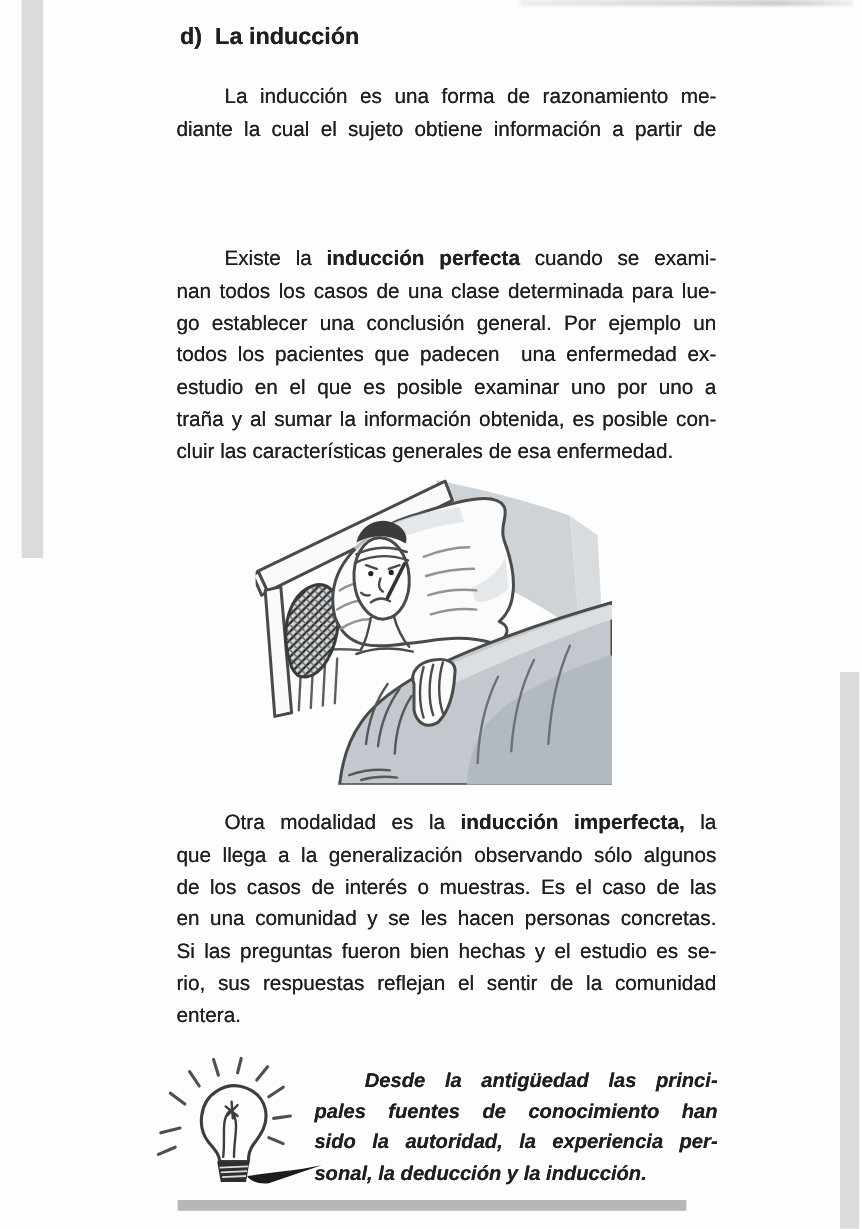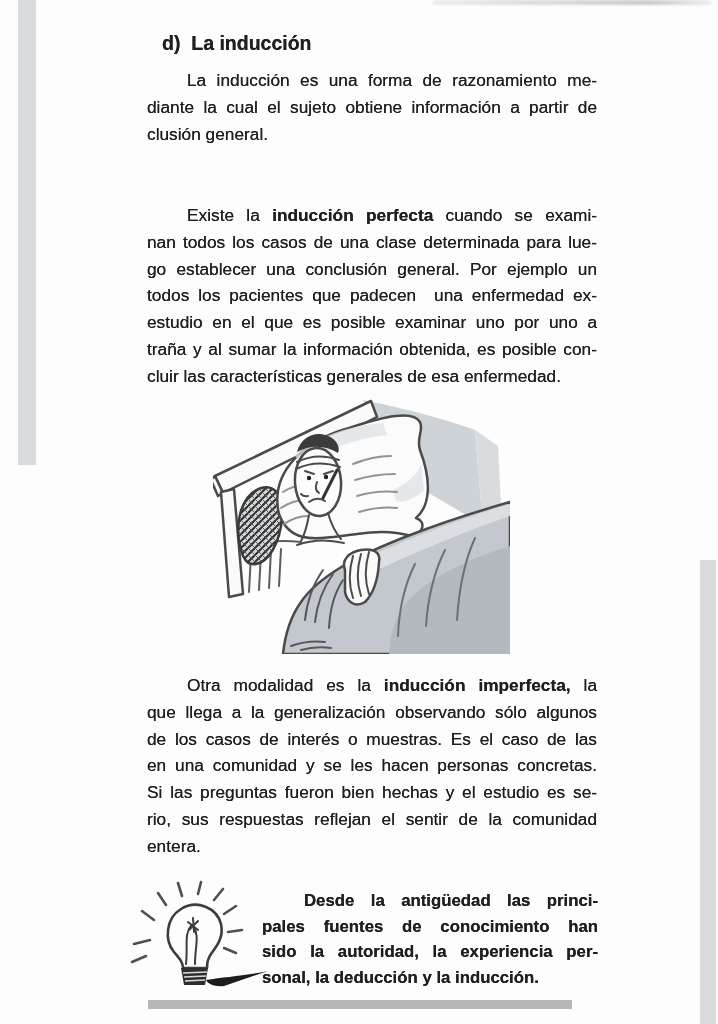--- a/index.html
+++ b/index.html
@@ -10,56 +10,55 @@
   }
   .sidebar{position:absolute;background:#d9dbdc}
   #bar-left{left:18px;top:0;width:18px;height:465px}
   #bar-right{left:700px;top:560px;width:16px;height:464px}
   #artifact{
     position:absolute;left:433px;top:0;width:278px;height:5px;
     background:linear-gradient(90deg,#e6e7e8 0%,#d2d3d4 35%,#c9cacb 55%,#b9babb 78%,#e9eaea 100%);
     filter:blur(1.3px);opacity:.75;
   }
   #heading{
-    position:absolute;left:150px;top:20px;margin:12px;
+    position:absolute;left:150px;top:20px;margin:0;
     font-size:19.5px;font-weight:bold;white-space:pre;
     text-shadow:0 0 .5px #2a2a2a;
   }
   .para{
     position:absolute;left:147px;width:450px;
     font-size:17.3px;line-height:26.8px;
     text-shadow:0 0 .45px #2a2a2a;
   }
   #p1{top:67px} #p2{top:202px} #p3{top:672px}
   .line{text-align:justify;text-align-last:justify;text-justify:inter-word}
   .line.first{text-indent:40px}
   .line.last{text-align-last:left}
   #note{
     position:absolute;left:262px;top:888px;width:336px;
-    font-size:16.8px;line-height:25.6px;font-weight:bold;
+    font-size:16.8px;line-height:25.6px;font-weight:bold;font-style:italic;
     text-shadow:0 0 .45px #2a2a2a;
   }
   #note .line.first{text-indent:42px}
   #illustration{position:absolute;left:213px;top:394px;width:297px;height:260px}
   #bulb{position:absolute;left:122px;top:880px;width:148px;height:122px}
   #bottom-rule{position:absolute;left:148px;top:1000px;width:424px;height:9px;background:#b5b7b8}
 </style>
 </head>
 <body>
 
 <div class="sidebar" id="bar-left"></div>
 <div class="sidebar" id="bar-right"></div>
 <div id="artifact"></div>
 
 <h1 id="heading">d)  La inducción</h1>
 
 <div class="para" id="p1">
     <div class="line first">La inducción es una forma de razonamiento me-</div>
     <div class="line">diante la cual el sujeto obtiene información a partir de</div>
-    <div class="line last">clusión general.</div>
   </div>
 <div class="para" id="p2">
     <div class="line first">Existe la <b>inducción perfecta</b> cuando se exami-</div>
     <div class="line">nan todos los casos de una clase determinada para lue-</div>
     <div class="line">go establecer una conclusión general. Por ejemplo un</div>
     <div class="line">todos los pacientes que padecen&nbsp; una enfermedad ex-</div>
     <div class="line">estudio en el que es posible examinar uno por uno a</div>
     <div class="line">traña y al sumar la información obtenida, es posible con-</div>
     <div class="line last">cluir las características generales de esa enfermedad.</div>
   </div>

